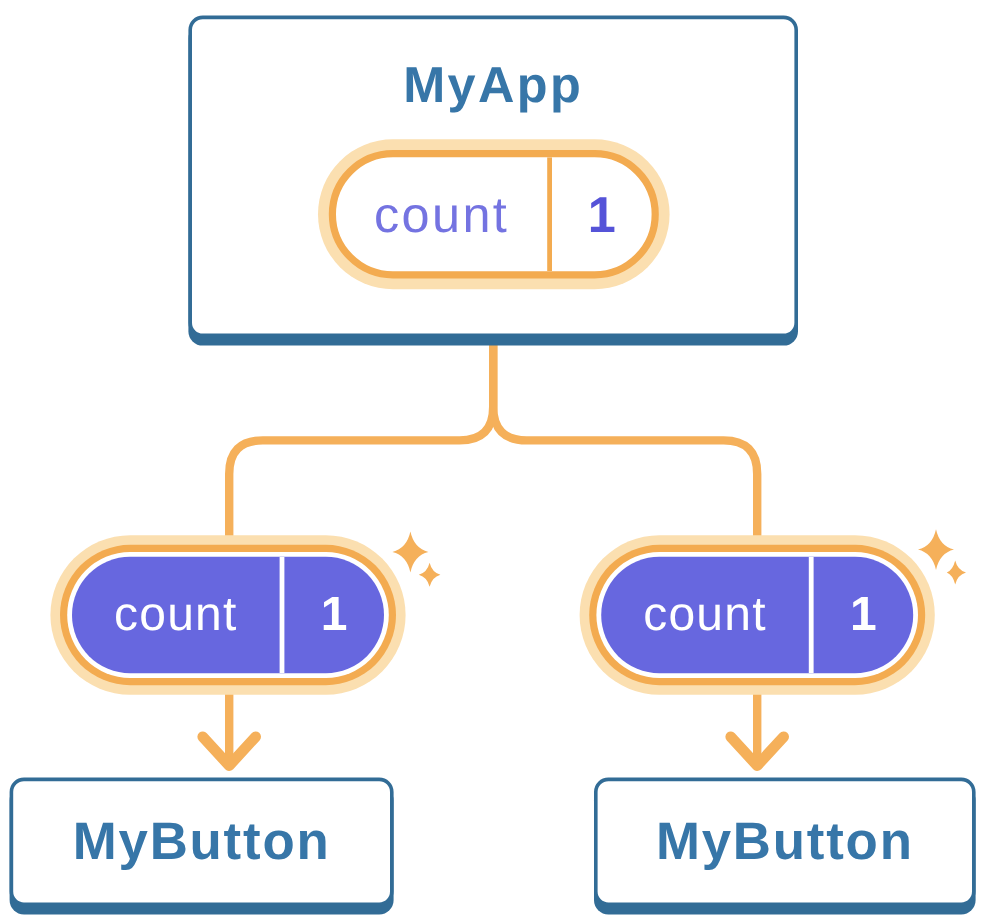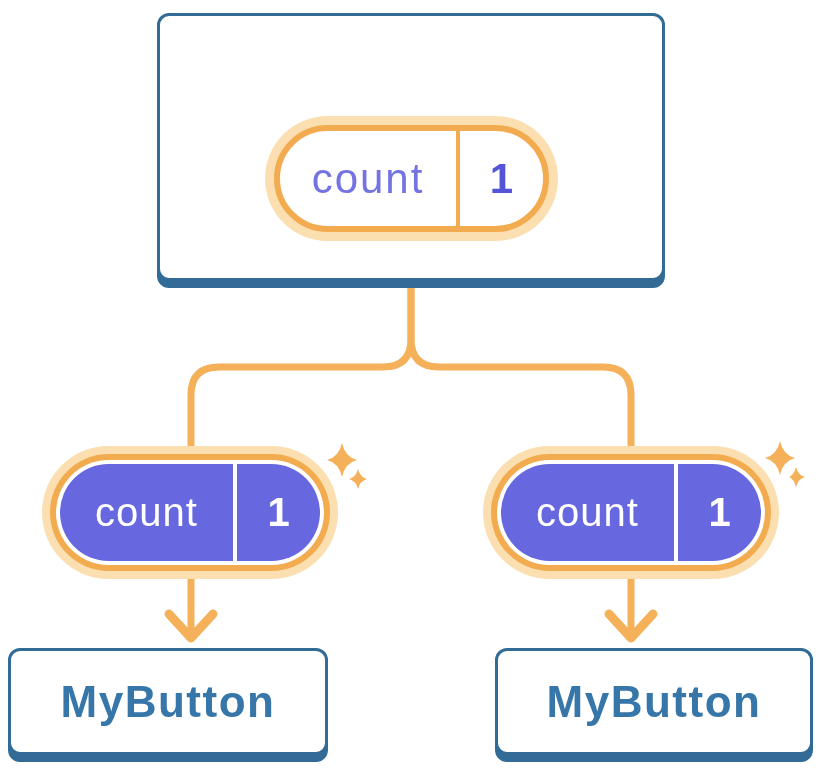--- a/index.html
+++ b/index.html
@@ -101,20 +101,21 @@
       <path d="M562 99 Q565 113 577 116 Q565 119 562 133 Q559 119 547 116 Q559 113 562 99 Z"></path>
       <path d="M576 137 Q578 145 585 147 Q578 149 576 157 Q574 149 567 147 Q574 145 576 137 Z"></path>
       <path d="M342 443 Q345 457 357 460 Q345 463 342 477 Q339 463 327 460 Q339 457 342 443 Z"></path>
       <path d="M358 469 Q360 477 367 479 Q360 481 358 489 Q356 481 349 479 Q356 477 358 469 Z"></path>
       <path d="M780 441 Q783 455 795 458 Q783 461 780 475 Q777 461 765 458 Q777 455 780 441 Z"></path>
       <path d="M796 467 Q798 475 805 477 Q798 479 796 487 Q794 479 789 477 Q794 475 796 467 Z"></path>
     </g>
   </svg>
 
   <div class="component-card card-root">
+    <div class="card-title">MyApp</div>
     <div class="state-pill">
       <div class="pill-label-cell">count</div>
       <div class="pill-value-cell">1</div>
     </div>
   </div>
 
   <div class="prop-pill prop-pill-left">
     <div class="pill-label-cell">count</div>
     <div class="pill-value-cell">1</div>
   </div>

